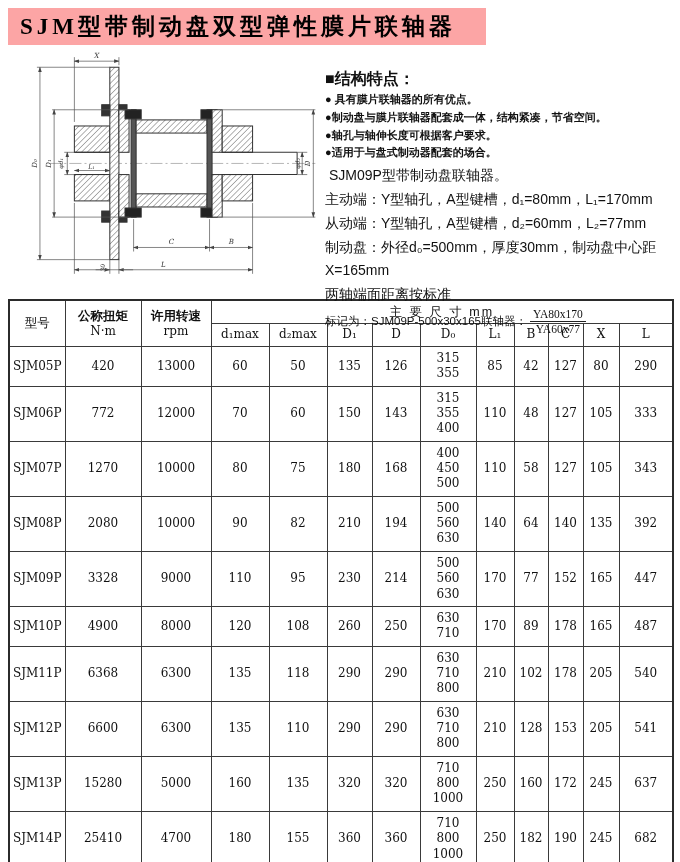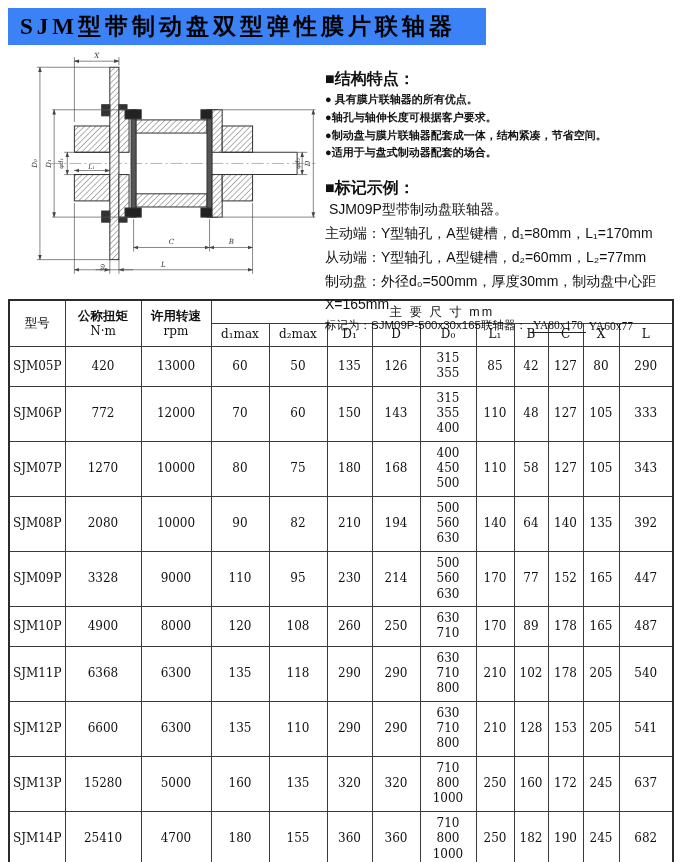--- a/index.html
+++ b/index.html
@@ -1,34 +1,34 @@
 <!DOCTYPE html>
 <html><head>
 <meta charset="utf-8">
 <style>
   * { margin: 0; padding: 0; box-sizing: border-box; }
   html, body { width: 680px; height: 862px; background: #fff; overflow: hidden;
     font-family: "Liberation Sans", "DejaVu Sans", sans-serif; color: #111; }
   .page { width: 680px; height: 862px; position: relative; padding: 8px; }
 
-  .title-bar { width: 478px; height: 37px; background: #3b82f6; color: #000;
+  .title-bar { width: 478px; height: 37px; background: #fca5a5; color: #000;
     font-weight: bold; font-size: 23px; line-height: 37px; letter-spacing: 4px;
     padding-left: 12px; font-family: "Liberation Serif", "DejaVu Serif", serif; }
 
   .content-row { display: flex; width: 664px; height: 247px; margin-top: 2px; }
   .drawing { width: 315px; height: 245px; flex: 0 0 315px; }
   .info { flex: 1; padding-top: 6px; padding-left: 2px; }
 
   .sec-heading { font-size: 16px; font-weight: bold; line-height: 1.25; margin-top: 16px; }
   .features-list { list-style: none; margin: 2px 0 2px 0; }
   .features-list li { font-size: 11px; font-weight: bold; line-height: 1.62; }
   .mark-line { font-size: 14px; line-height: 1.7; }
   .mark-line:first-child { padding-left: 4px; }
   .designation-row { font-size: 11.5px; display: flex; align-items: center; margin-top: 1px; }
-  .fraction { display: inline-flex; flex-direction: row; text-align: center;
+  .fraction { display: inline-flex; flex-direction: column; text-align: center;
     font-family: "Liberation Serif", "DejaVu Serif", serif; font-size: 11.5px; margin-left: 3px; }
   .frac-top { border-bottom: 1px solid #222; padding: 0 3px 1px 3px; }
   .frac-bottom { padding: 1px 3px 0 3px; }
 
   .spec-table { border-collapse: collapse; table-layout: fixed; width: 664px;
     margin-top: 5px; font-family: "DejaVu Serif", "Liberation Serif", serif;
     font-size: 12px; border: 2px solid #2b2b2b; }
   .spec-table th, .spec-table td { border: 1px solid #3a3a3a; text-align: center;
     vertical-align: middle; padding: 3px 1px; font-weight: normal; }
   .spec-table thead th { line-height: 1.3; }
@@ -157,30 +157,30 @@
           <text x="220" y="195">B</text>
           <text x="153" y="217">L</text>
         </g>
       </svg>
     </div>
 
     <div class="info">
       <div class="sec-heading">■结构特点：</div>
       <ul class="features-list">
           <li>● 具有膜片联轴器的所有优点。</li>
+          <li>●制动盘与膜片联轴器配套成一体，结构紧凑，节省空间。</li>
           <li>●轴孔与轴伸长度可根据客户要求。</li>
-          <li>●制动盘与膜片联轴器配套成一体，结构紧凑，节省空间。</li>
           <li>●适用于与盘式制动器配套的场合。</li>
         </ul>
-      <div class="sec-heading">■标记示例：</div>
       <div>
           <div class="mark-line">SJM09P型带制动盘联轴器。</div>
           <div class="mark-line">主动端：Y型轴孔，A型键槽，d₁=80mm，L₁=170mm</div>
           <div class="mark-line">从动端：Y型轴孔，A型键槽，d₂=60mm，L₂=77mm</div>
           <div class="mark-line">制动盘：外径d₀=500mm，厚度30mm，制动盘中心距X=165mm</div>
+          <div class="mark-line">两轴端面距离按标准</div>
         </div>
       <div class="designation-row">
         <span>标记为：SJM09P-500x30x165联轴器：</span>
         <span class="fraction">
           <span class="frac-top">YA80x170</span>
           <span class="frac-bottom">YA60x77</span>
         </span>
       </div>
     </div>
   </div>

